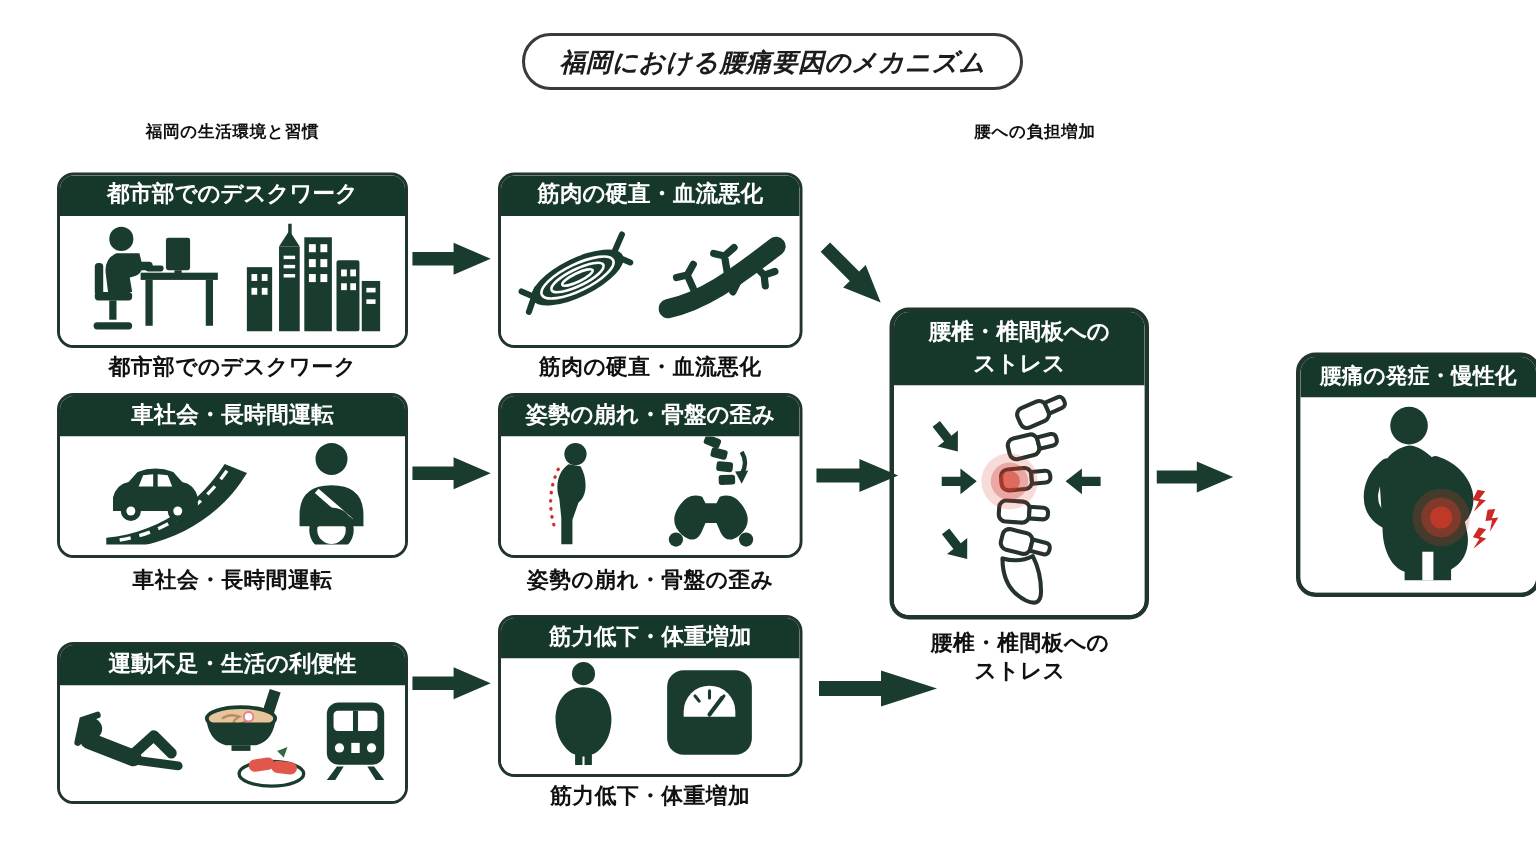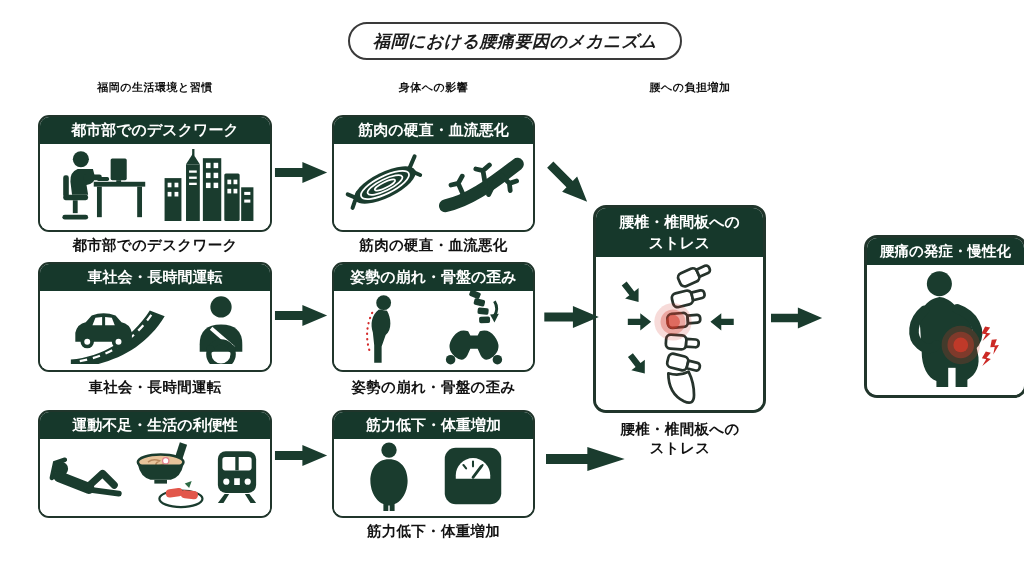--- a/index.html
+++ b/index.html
@@ -43,21 +43,20 @@
 </head>
 <body>
 
 <div id="stage">
 
   <div class="abs title-pill">
     <span>福岡における腰痛要因のメカニズム</span>
   </div>
 
   <div class="abs col-header" style="left:38px;width:234px;">福岡の生活環境と習慣</div>
-  <div class="abs col-header" style="left:332px;width:203px;">身体への影響</div>
   <div class="abs col-header" style="left:585px;width:210px;">腰への負担増加</div>
 
   <div class="abs fbox" style="left:38px;top:115px;width:234px;height:117px;">
     <div class="hd">都市部でのデスクワーク</div>
     <div class="bd" style="gap:12px;">
       <span class="icon">
         <svg width="96" height="74" viewBox="0 0 115 92" fill="currentColor">
           <circle cx="30" cy="14" r="10"></circle>
           <path d="M26 26 q-10 4 -9 16 l2 16 h20 l-2 -12 q12 -2 10 -12 l-2 -8 z"></path>
           <rect x="33" y="33" width="23" height="7" rx="3"></rect>
@@ -130,21 +129,21 @@
           <path d="M27 45 L57 71" stroke="#fff" stroke-width="5" fill="none"></path>
           <circle cx="40" cy="79" r="16" fill="none" stroke="currentColor" stroke-width="7"></circle>
           <circle cx="26" cy="72" r="5"></circle>
           <circle cx="54" cy="72" r="5"></circle>
         </svg>
       </span>
     </div>
   </div>
   <div class="abs caption" style="left:38px;top:378px;width:234px;">車社会・長時間運転</div>
 
-  <div class="abs fbox" style="left:38px;top:410px;width:234px;height:108px;font-family:Liberation Serif, serif;">
+  <div class="abs fbox" style="left:38px;top:428px;width:234px;height:108px;font-family:Liberation Serif, serif;">
     <div class="hd">運動不足・生活の利便性</div>
     <div class="bd" style="gap:5px;">
       <span class="icon">
         <svg width="78" height="56" viewBox="0 0 120 82" fill="currentColor">
           <circle cx="23" cy="30" r="11"></circle>
           <path d="M9 44 L14 21 L29 16" stroke="currentColor" stroke-width="7" stroke-linecap="round" fill="none"></path>
           <path d="M20 42 L66 60" stroke="currentColor" stroke-width="17" stroke-linecap="round" fill="none"></path>
           <path d="M64 58 L87 37 L105 55" stroke="currentColor" stroke-width="11" stroke-linecap="round" stroke-linejoin="round" fill="none"></path>
           <path d="M66 62 L112 68" stroke="currentColor" stroke-width="9" stroke-linecap="round" fill="none"></path>
         </svg>

